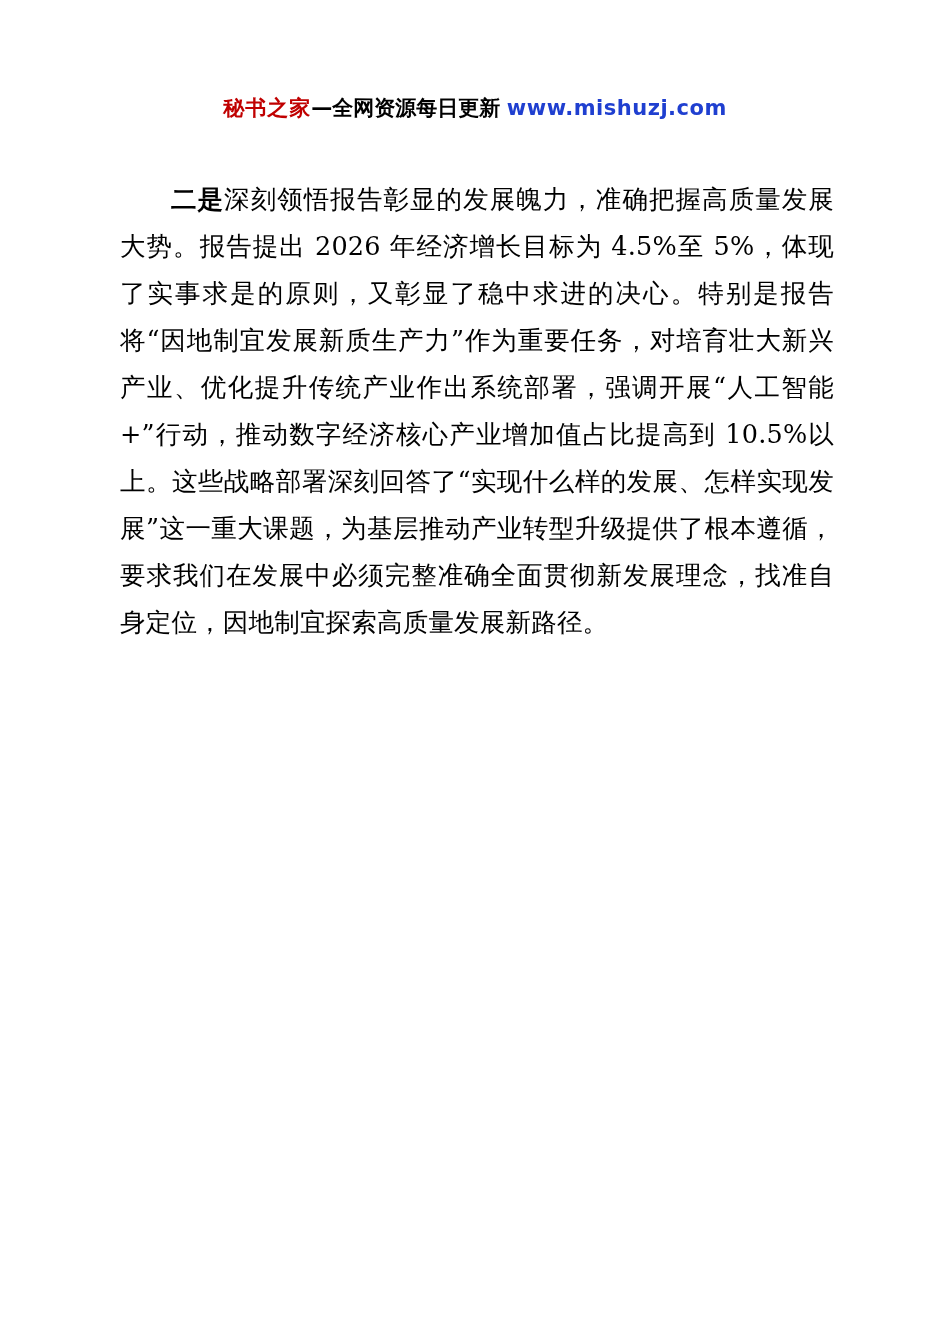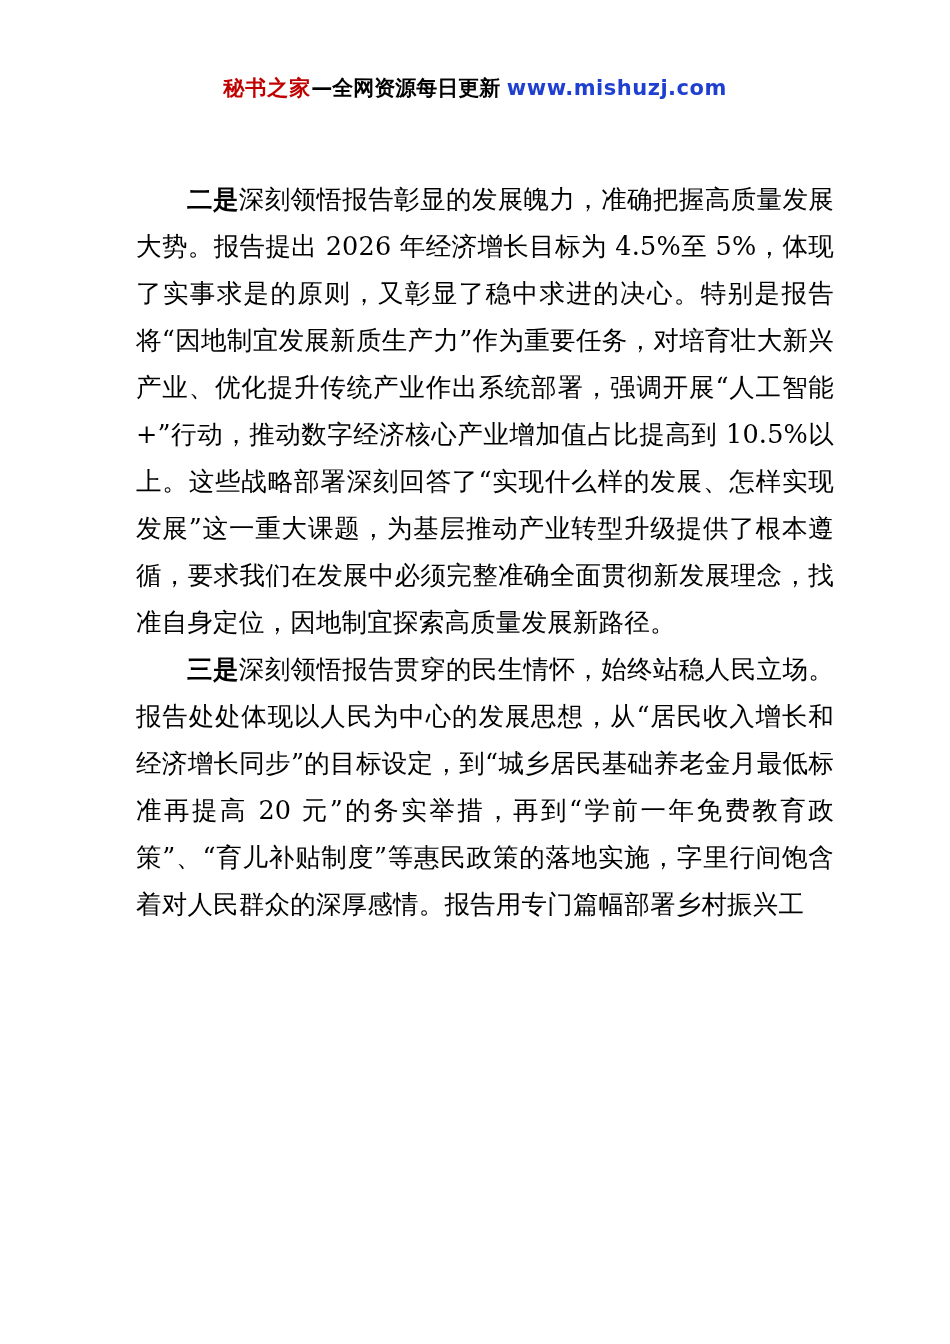--- a/index.html
+++ b/index.html
@@ -17,21 +17,21 @@
   }
   .page {
     width: 950px;
     height: 1344px;
     box-sizing: border-box;
     padding: 0;
     position: relative;
   }
   .header {
     position: absolute;
-    top: 76px;
+    top: 96px;
     left: 0;
     width: 950px;
     text-align: center;
     font-size: 21px;
     line-height: 1.2;
     white-space: nowrap;
   }
   .header .brand {
     color: #c00000;
     font-weight: bold;
@@ -59,37 +59,35 @@
     margin: 0;
     font-size: 25.5px;
     line-height: 47px;
     text-align: justify;
     text-justify: inter-ideograph;
     letter-spacing: 0.2px;
     font-family: "DejaVu Serif", "Liberation Serif", serif;
   }
   p.indent {
     text-indent: 51px;
-    margin-left: 16px;
   }
   .lead {
     font-weight: bold;
   }
 </style>
 </head>
 <body>
 
 <div class="page">
 
   <div class="header">
     <span class="brand">秘书之家</span><span class="tagline">—全网资源每日更新</span> <span class="site">www.mishuzj.com</span>
   </div>
 
   <div class="content">
 
 
     <p class="para indent"><span class="lead">二是</span><span>深刻领悟报告彰显的发展魄力，准确把握高质量发展大势。报告提出 2026 年经济增长目标为 4.5%至 5%，体现了实事求是的原则，又彰显了稳中求进的决心。特别是报告将“因地制宜发展新质生产力”作为重要任务，对培育壮大新兴产业、优化提升传统产业作出系统部署，强调开展“人工智能+”行动，推动数字经济核心产业增加值占比提高到 10.5%以上。这些战略部署深刻回答了“实现什么样的发展、怎样实现发展”这一重大课题，为基层推动产业转型升级提供了根本遵循，要求我们在发展中必须完整准确全面贯彻新发展理念，找准自身定位，因地制宜探索高质量发展新路径。</span></p>
 
-    <p class="para indent"><span class="lead">三是</span><span>深刻领悟报告贯穿的民生情怀，始终站稳人民立场。报告处处体现以人民为中心的发展思想，从“居民收入增长和经济增长同步”的目标设定，到“城乡居民基础养老金月最低标准再提高 20 元”的务实举措，再到“学前一年免费教育政策”、“育儿补贴制度”等惠民政策的落地实施，字里行间饱含着对人民群众的深厚感情。报告用专门篇幅部署乡村振兴工</span></p>
 
   </div>
 
 </div>
 
 </body></html>

